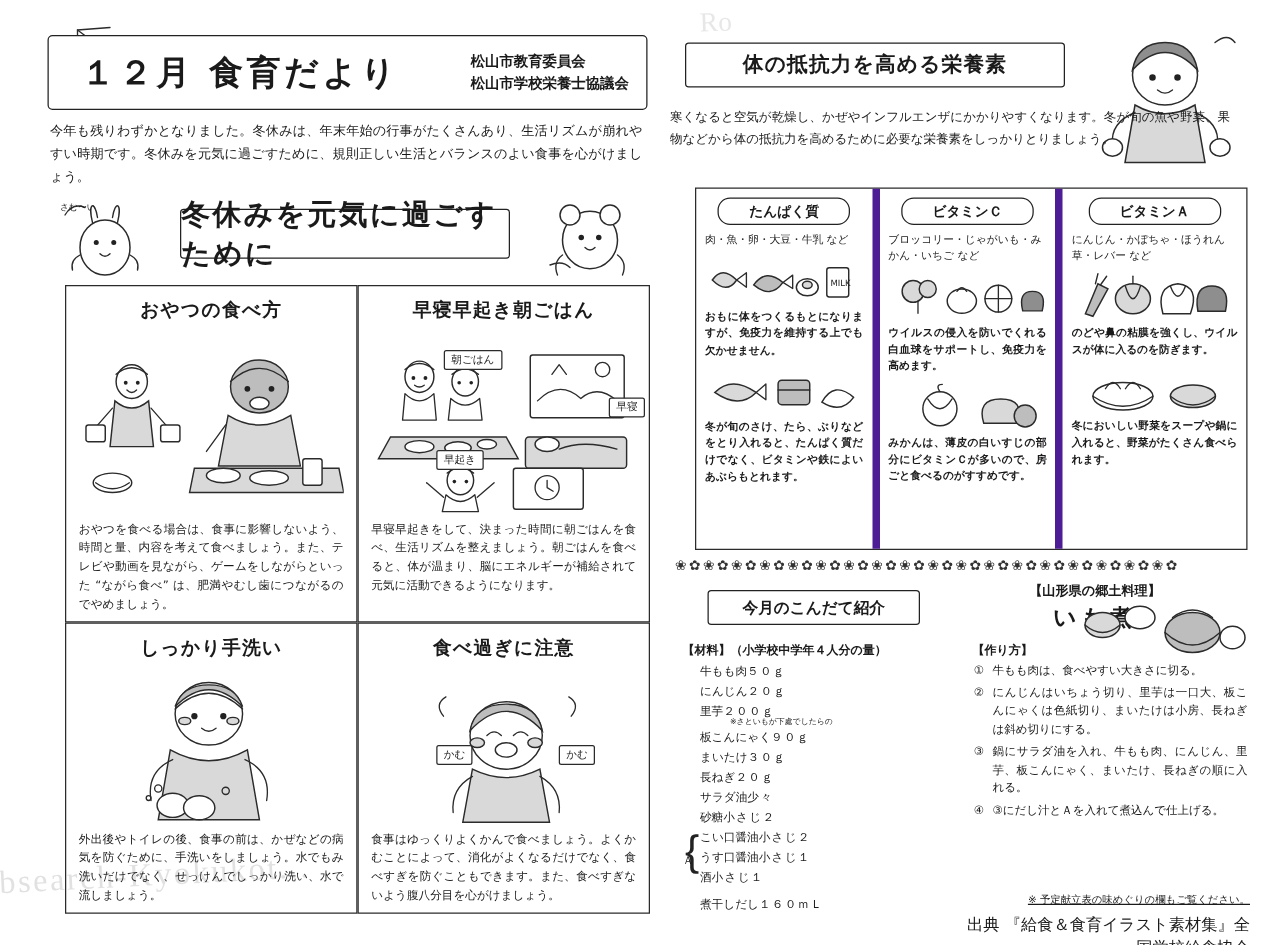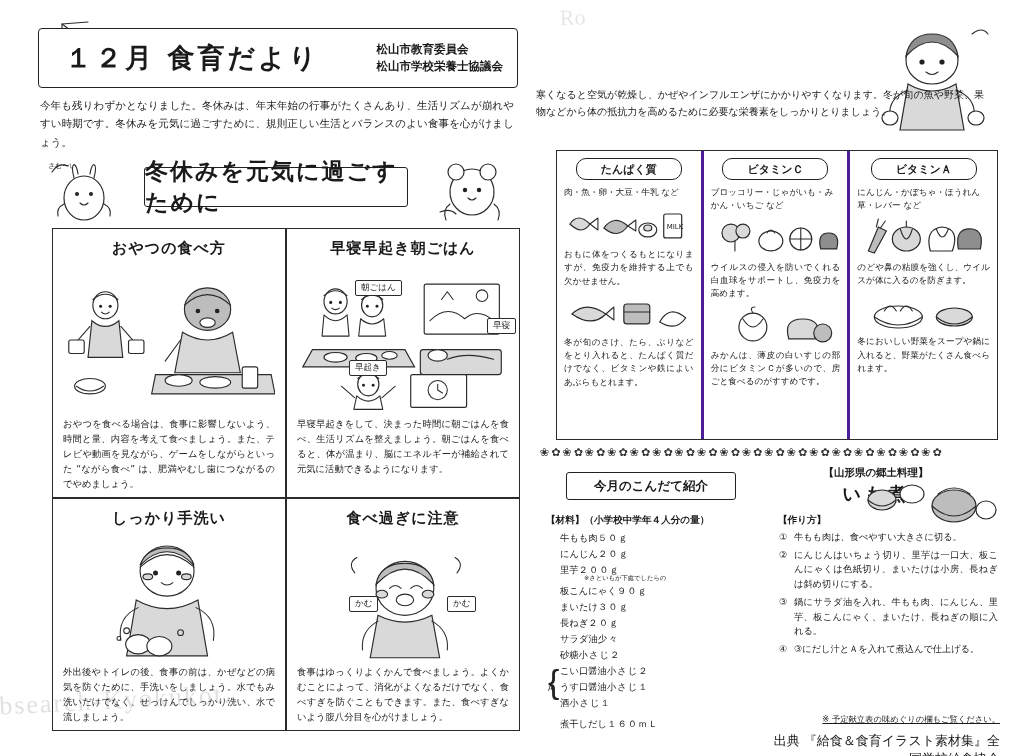--- a/index.html
+++ b/index.html
@@ -60,29 +60,29 @@
     position:absolute;left:20px;top:20px;width:302px;height:34px;font-size:16.5px;letter-spacing:1px;
   }
   .sec2-lead{
     position:absolute;left:8px;top:72px;width:448px;font-size:10px;line-height:1.7;text-align:justify;
   }
 
   .nutri{
     position:absolute;left:28px;top:136px;width:440px;height:288px;
     display:grid;grid-template-columns:1fr 1fr 1fr;border:1px solid #2b2b2b;
   }
-  .ncol{border-right:3px solid #4c1d95;padding:7px 7px 4px;box-sizing:border-box;position:relative;}
+  .ncol{border-right:6px solid #4c1d95;padding:7px 7px 4px;box-sizing:border-box;position:relative;}
   .ncol:last-child{border-right:none;}
   .nhead{
     margin:0 auto;width:104px;height:20px;border:1.2px solid #222;border-radius:10px;
     display:flex;align-items:center;justify-content:center;font-size:11px;font-weight:bold;
   }
   .nfoods{margin-top:6px;font-size:8.6px;line-height:1.5;}
   .nstrip{height:44px;position:relative;margin:3px 0 2px;}
-  .ntext{font-size:8.6px;line-height:1.55;text-align:justify;}
+  .ntext{font-size:8.6px;line-height:1.55;text-align:justify;font-weight:bold;}
   .nstrip2{height:42px;position:relative;margin:4px 0 2px;}
 
   .decorline{
     position:absolute;left:12px;top:432px;width:460px;height:16px;
     font-size:11px;letter-spacing:2px;color:#333;overflow:hidden;white-space:nowrap;
   }
 
   .menu-title{
     position:absolute;left:38px;top:458px;width:168px;height:26px;font-size:12.5px;
   }
@@ -330,20 +330,21 @@
           <div class="lblbox jp" style="left:150px;top:62px">かむ</div>
         </div>
         <p class="jp">食事はゆっくりよくかんで食べましょう。よくかむことによって、消化がよくなるだけでなく、食べすぎを防ぐこともできます。また、食べすぎないよう腹八分目を心がけましょう。</p>
       </div>
 
     </div>
   </div>
 
   <div class="right">
 
+    <div class="ttl-band sec2-title jp">体の抵抗力を高める栄養素</div>
 
     <svg style="position:absolute;left:348px;top:6px;width:118px;height:120px" viewBox="0 0 118 120">
       <ellipse class="fillw" cx="56" cy="40" rx="26" ry="24"></ellipse>
       <path class="filld" d="M30 36 q26 -28 52 0 q-4 -22 -26 -22 q-22 0 -26 22z"></path>
       <circle cx="46" cy="42" r="2.6" fill="#222"></circle>
         <circle cx="66" cy="42" r="2.6" fill="#222"></circle>
       <path class="ink2" d="M50 52 q6 5 12 0"></path>
       <path class="fillg" d="M32 64 q24 14 48 0 l8 46 h-64 z"></path>
       <path class="ink2" d="M32 70 q-20 8 -18 26"></path>
       <path class="ink2" d="M80 70 q20 8 18 26"></path>

